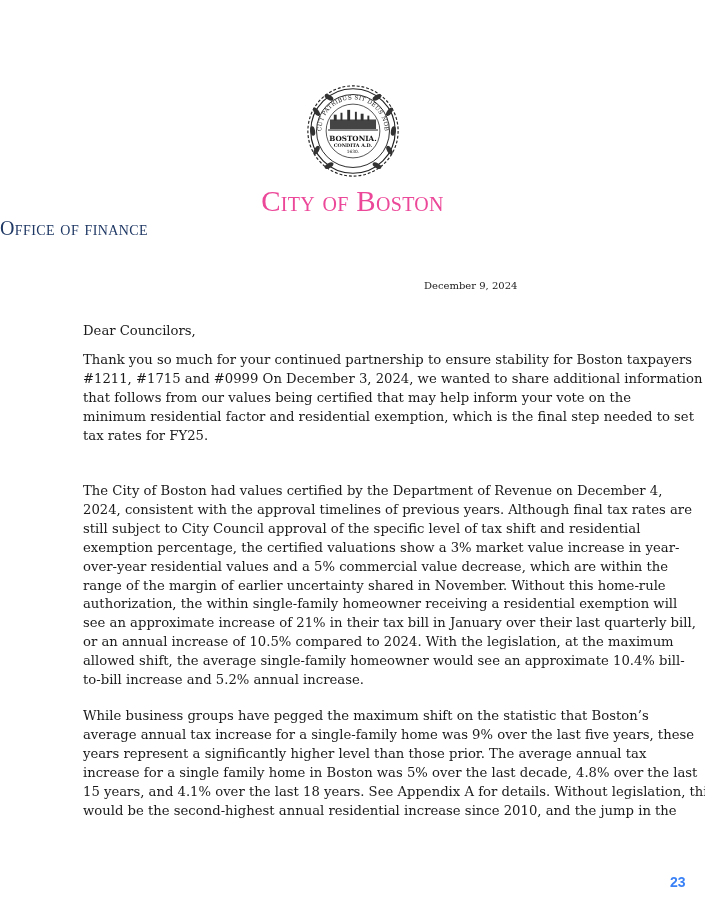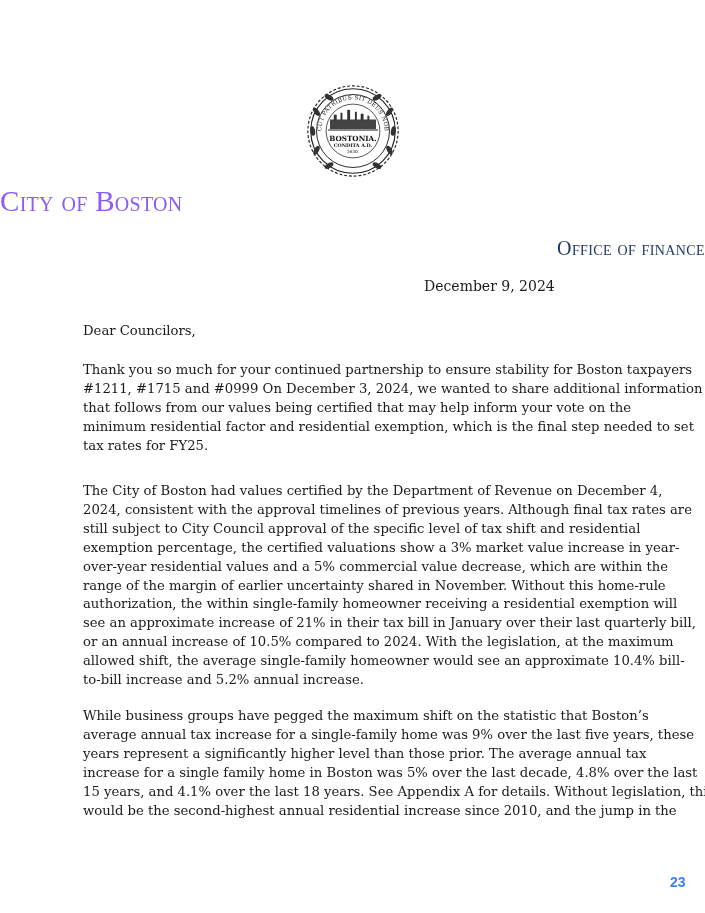--- a/index.html
+++ b/index.html
@@ -20,46 +20,46 @@
       left: 305px;
       top: 83px;
       width: 96px;
       height: 96px;
     }
     .city-title {
       position: absolute;
       left: 0;
       width: 705px;
       top: 183px;
+      text-align: center;
       font-family: "Liberation Serif", "DejaVu Serif", serif;
       font-size: 29px;
-      color: #8b5cf6;
+      color: #ec4899;
       font-variant: small-caps;
       letter-spacing: 0.3px;
       line-height: 36px;
     }
     .office-title {
       position: absolute;
       left: 0;
       width: 705px;
       top: 215px;
-      text-align: right;
+      text-align: left;
       font-family: "Liberation Serif", "DejaVu Serif", serif;
       font-size: 20px;
       color: #1f3864;
       font-variant: small-caps;
       letter-spacing: 0.4px;
       line-height: 26px;
-      margin-top: 20px;
     }
     .date {
       position: absolute;
       left: 424px;
       top: 277px;
-      font-size: 14px;
+      font-size: 10px;
       line-height: 18px;
       white-space: nowrap;
       text-align: right;
     }
     .salutation {
       position: absolute;
       left: 83px;
       top: 322px;
       font-size: 13.2px;
       line-height: 18px;
@@ -69,21 +69,21 @@
       position: absolute;
       left: 83px;
       width: 560px;
       font-size: 13.2px;
       line-height: 18.9px;
     }
     .para .line {
       display: block;
       white-space: nowrap;
     }
-    #p1 { top: 351px; margin-top: 10px; }
+    #p1 { top: 351px; }
     #p2 { top: 482px; }
     #p3 { top: 707px; text-align: center; }
     .page-number {
       position: absolute;
       left: 670px;
       top: 874px;
       font-family: "Liberation Sans", "DejaVu Sans", sans-serif;
       font-weight: bold;
       font-size: 14px;
       color: #3b82f6;

